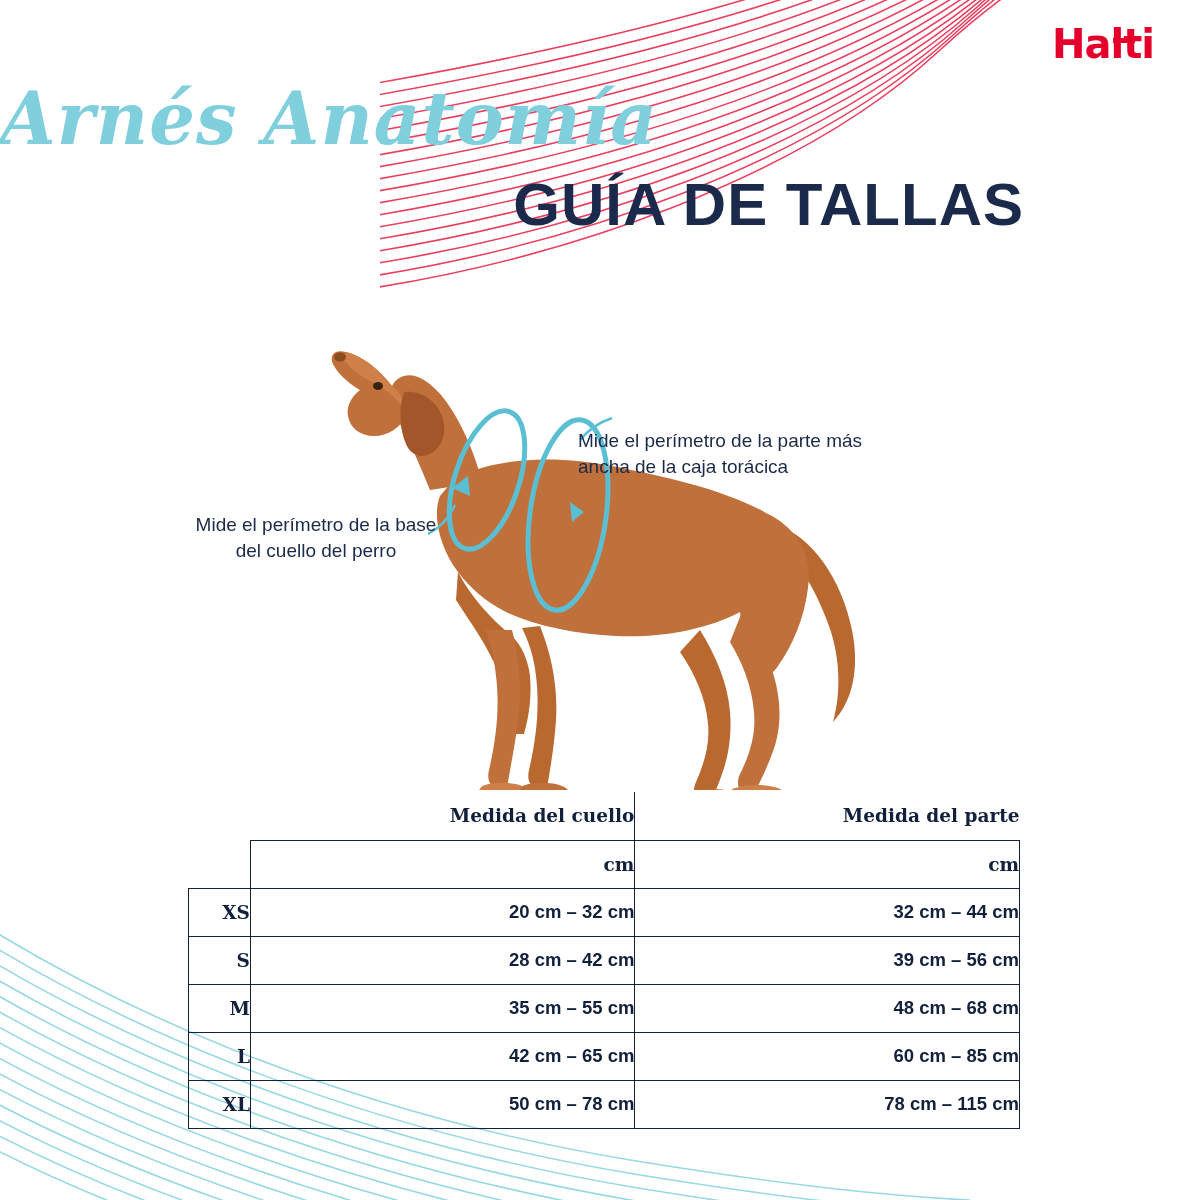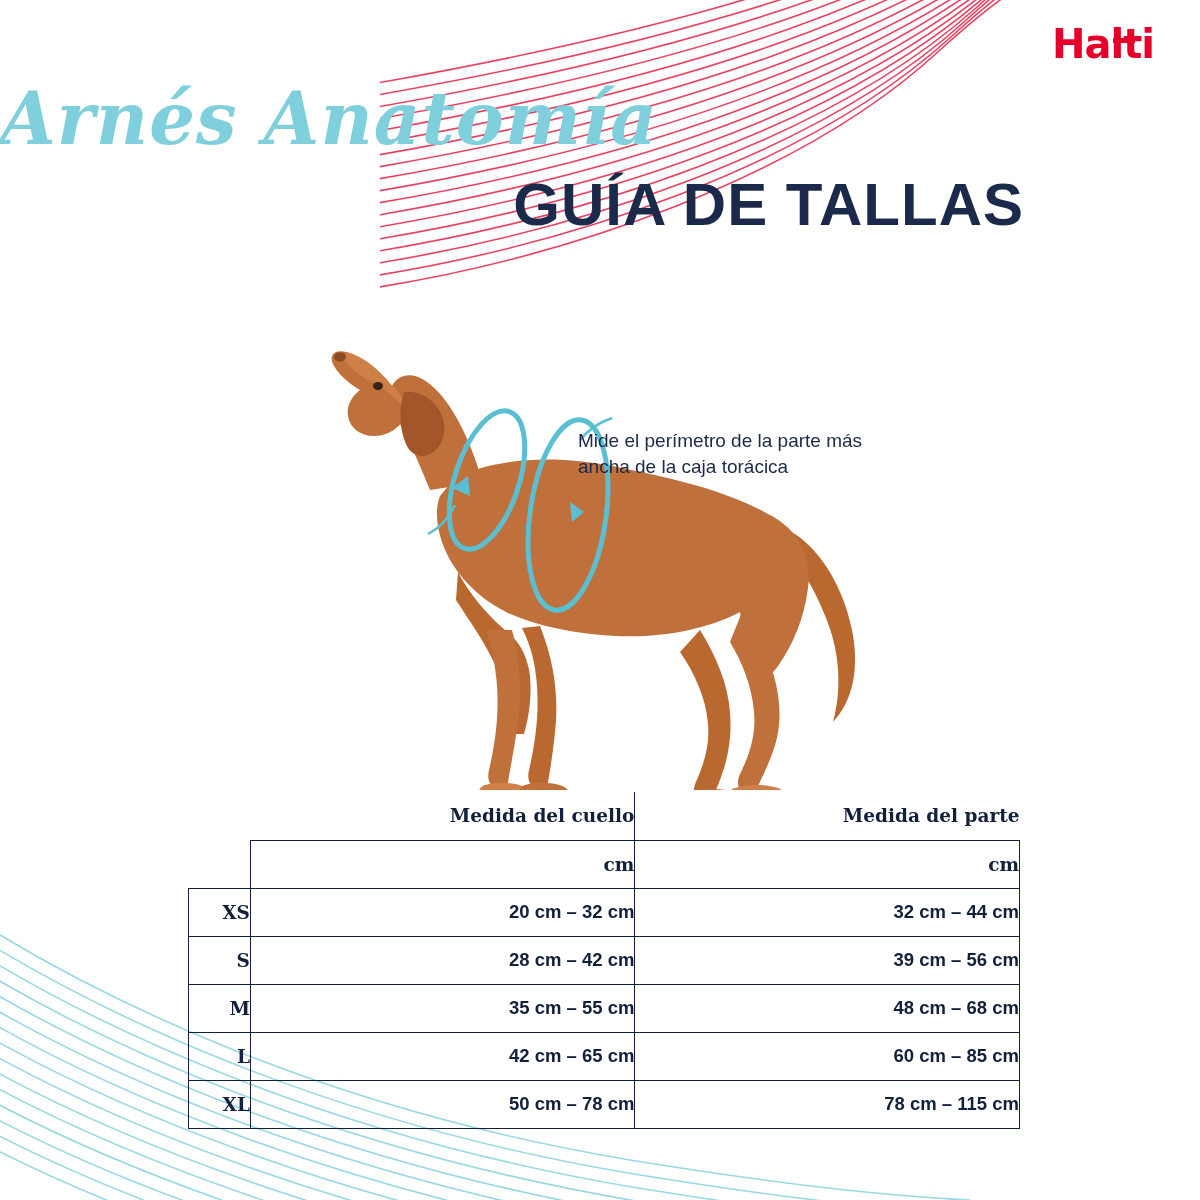--- a/index.html
+++ b/index.html
@@ -261,20 +261,21 @@
         <polygon points="452,158 468,146 470,166"></polygon>
         <polygon points="584,182 570,172 572,192"></polygon>
       </g>
 
       <g stroke="#5bbfd4" stroke-width="2.5" fill="none">
         <path d="M455,175 C448,190 440,198 428,204"></path>
         <path d="M580,110 C590,98 600,92 612,88"></path>
       </g>
     </svg>
 
+    <div class="callout callout-neck">Mide el perímetro de la base del cuello del perro</div>
     <div class="callout callout-chest">Mide el perímetro de la parte más ancha de la caja torácica</div>
   </div>
 
   <div class="table-wrap">
     <table class="size-table">
       <tbody>
         <tr>
           <td class="col-size hdr-blank"></td>
           <td class="col-val hdr-group with-div">Medida del cuello</td>
           <td class="col-val hdr-group">Medida del parte</td>

